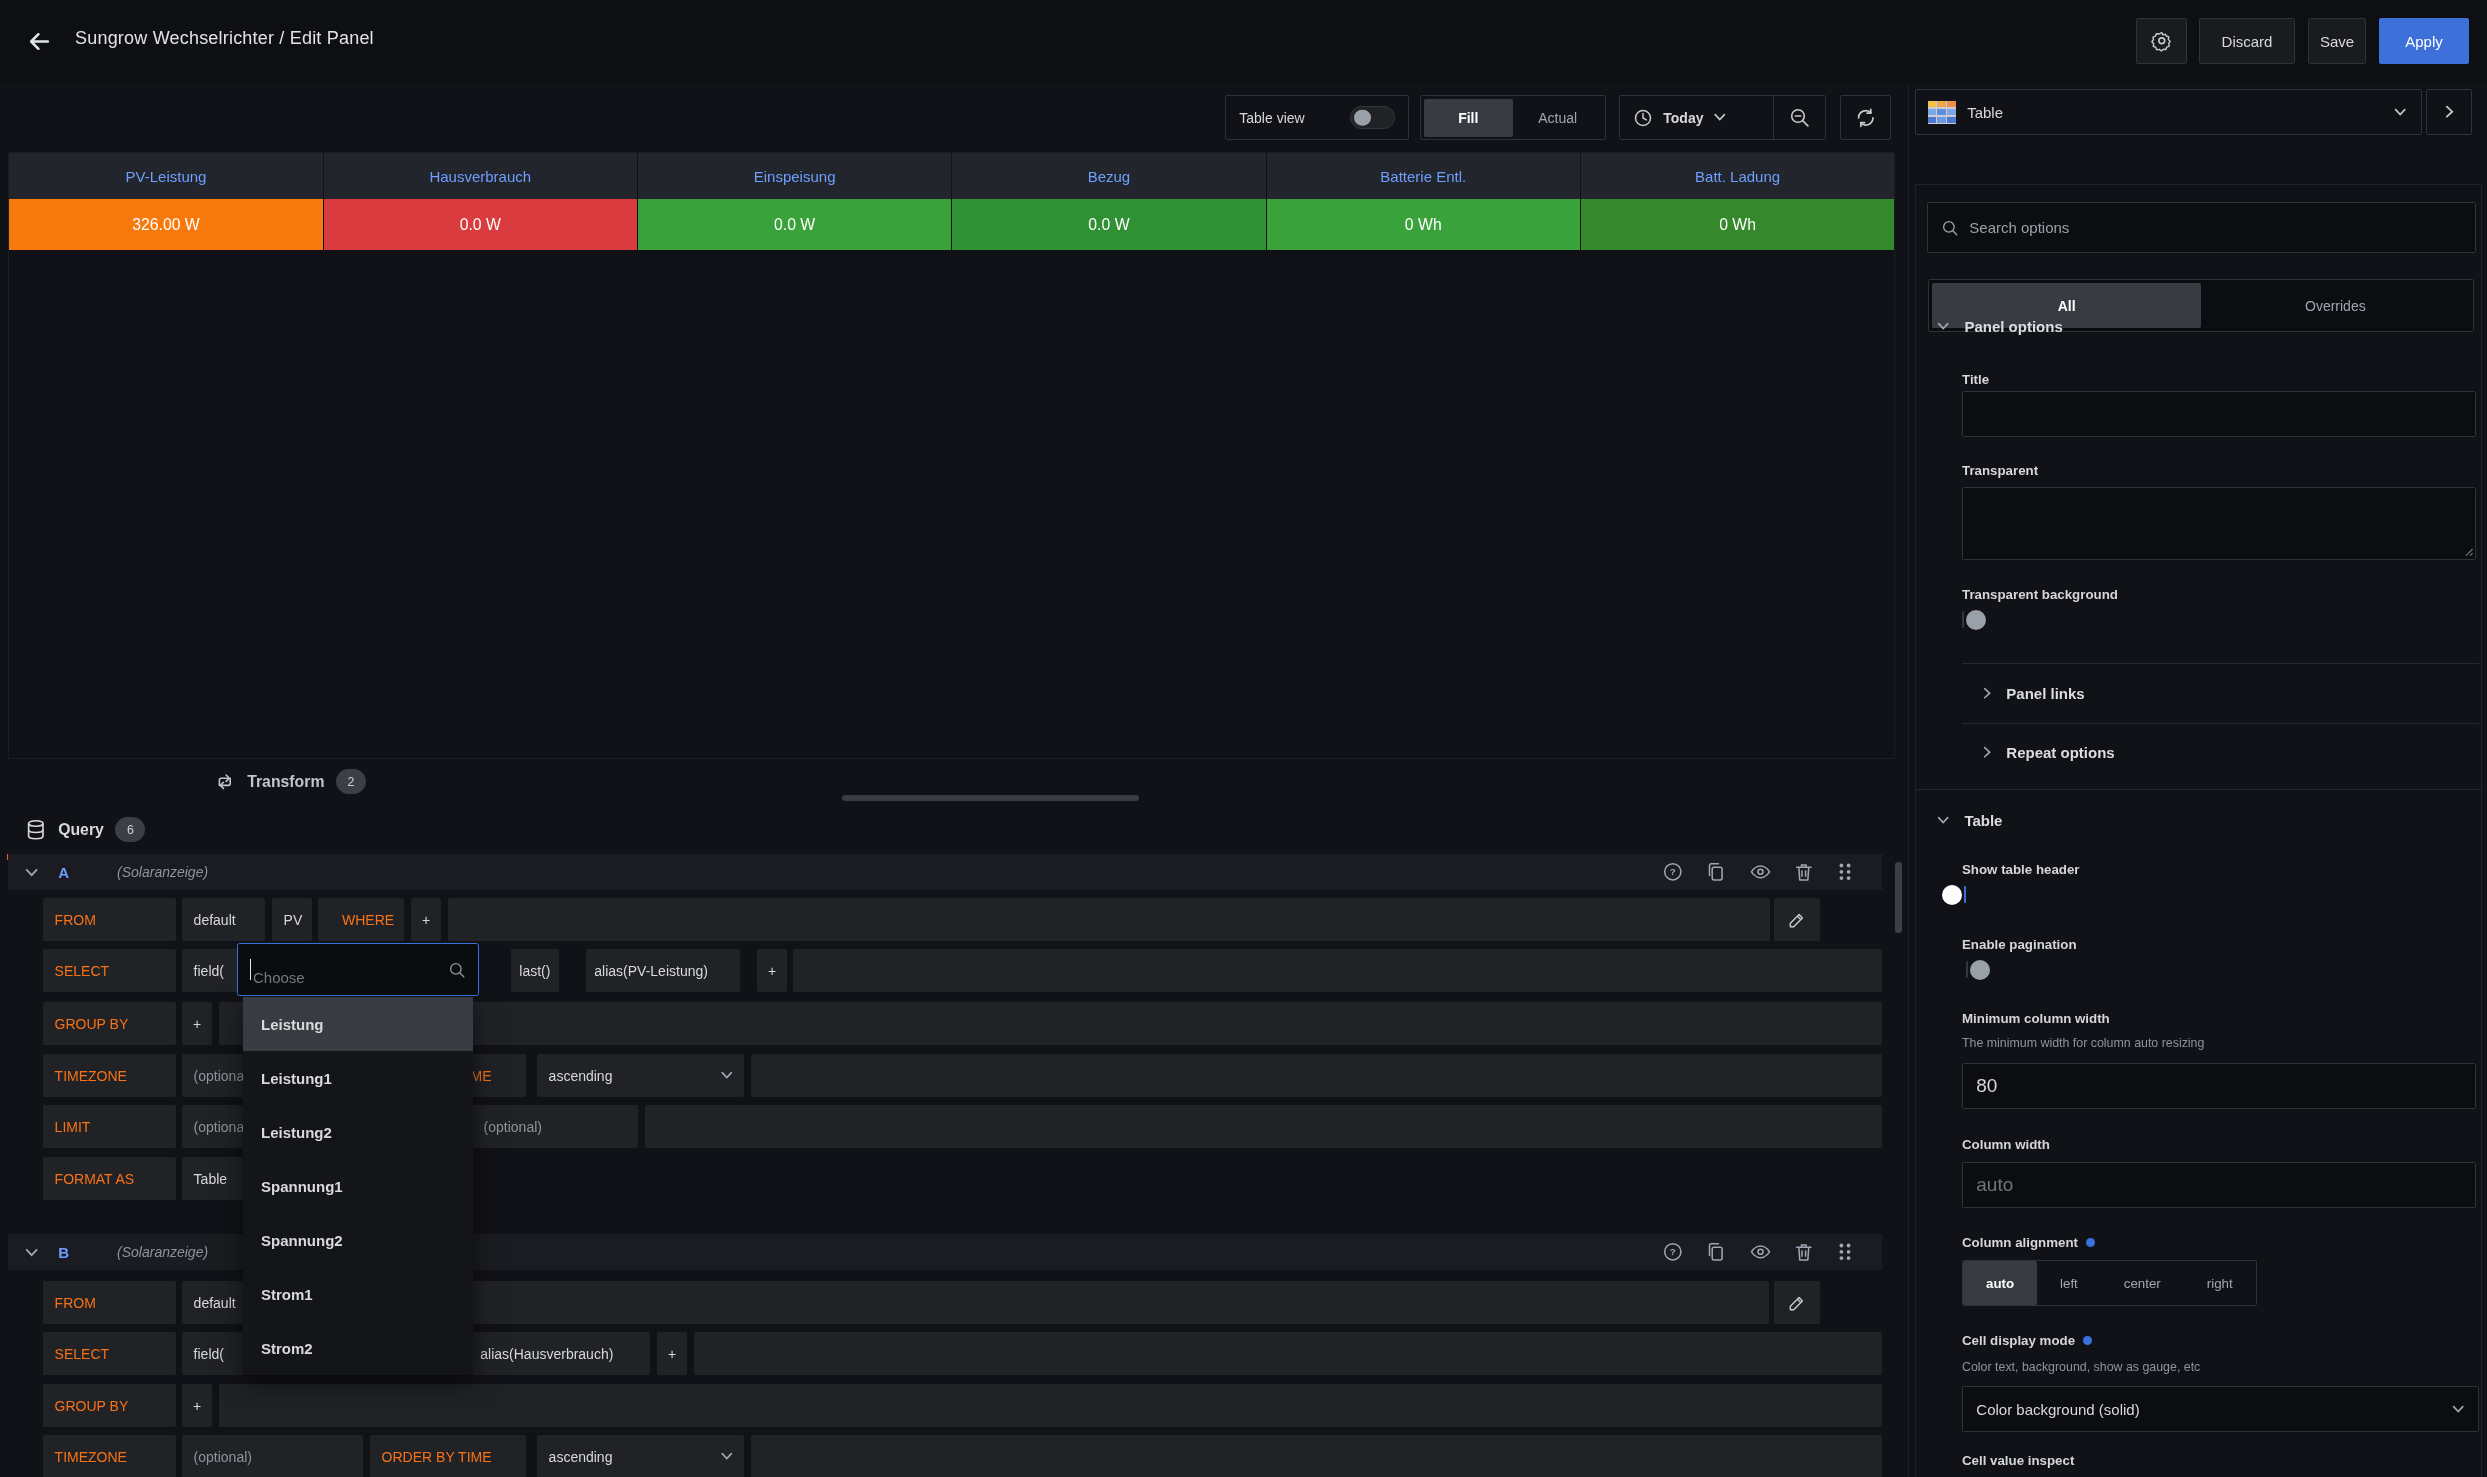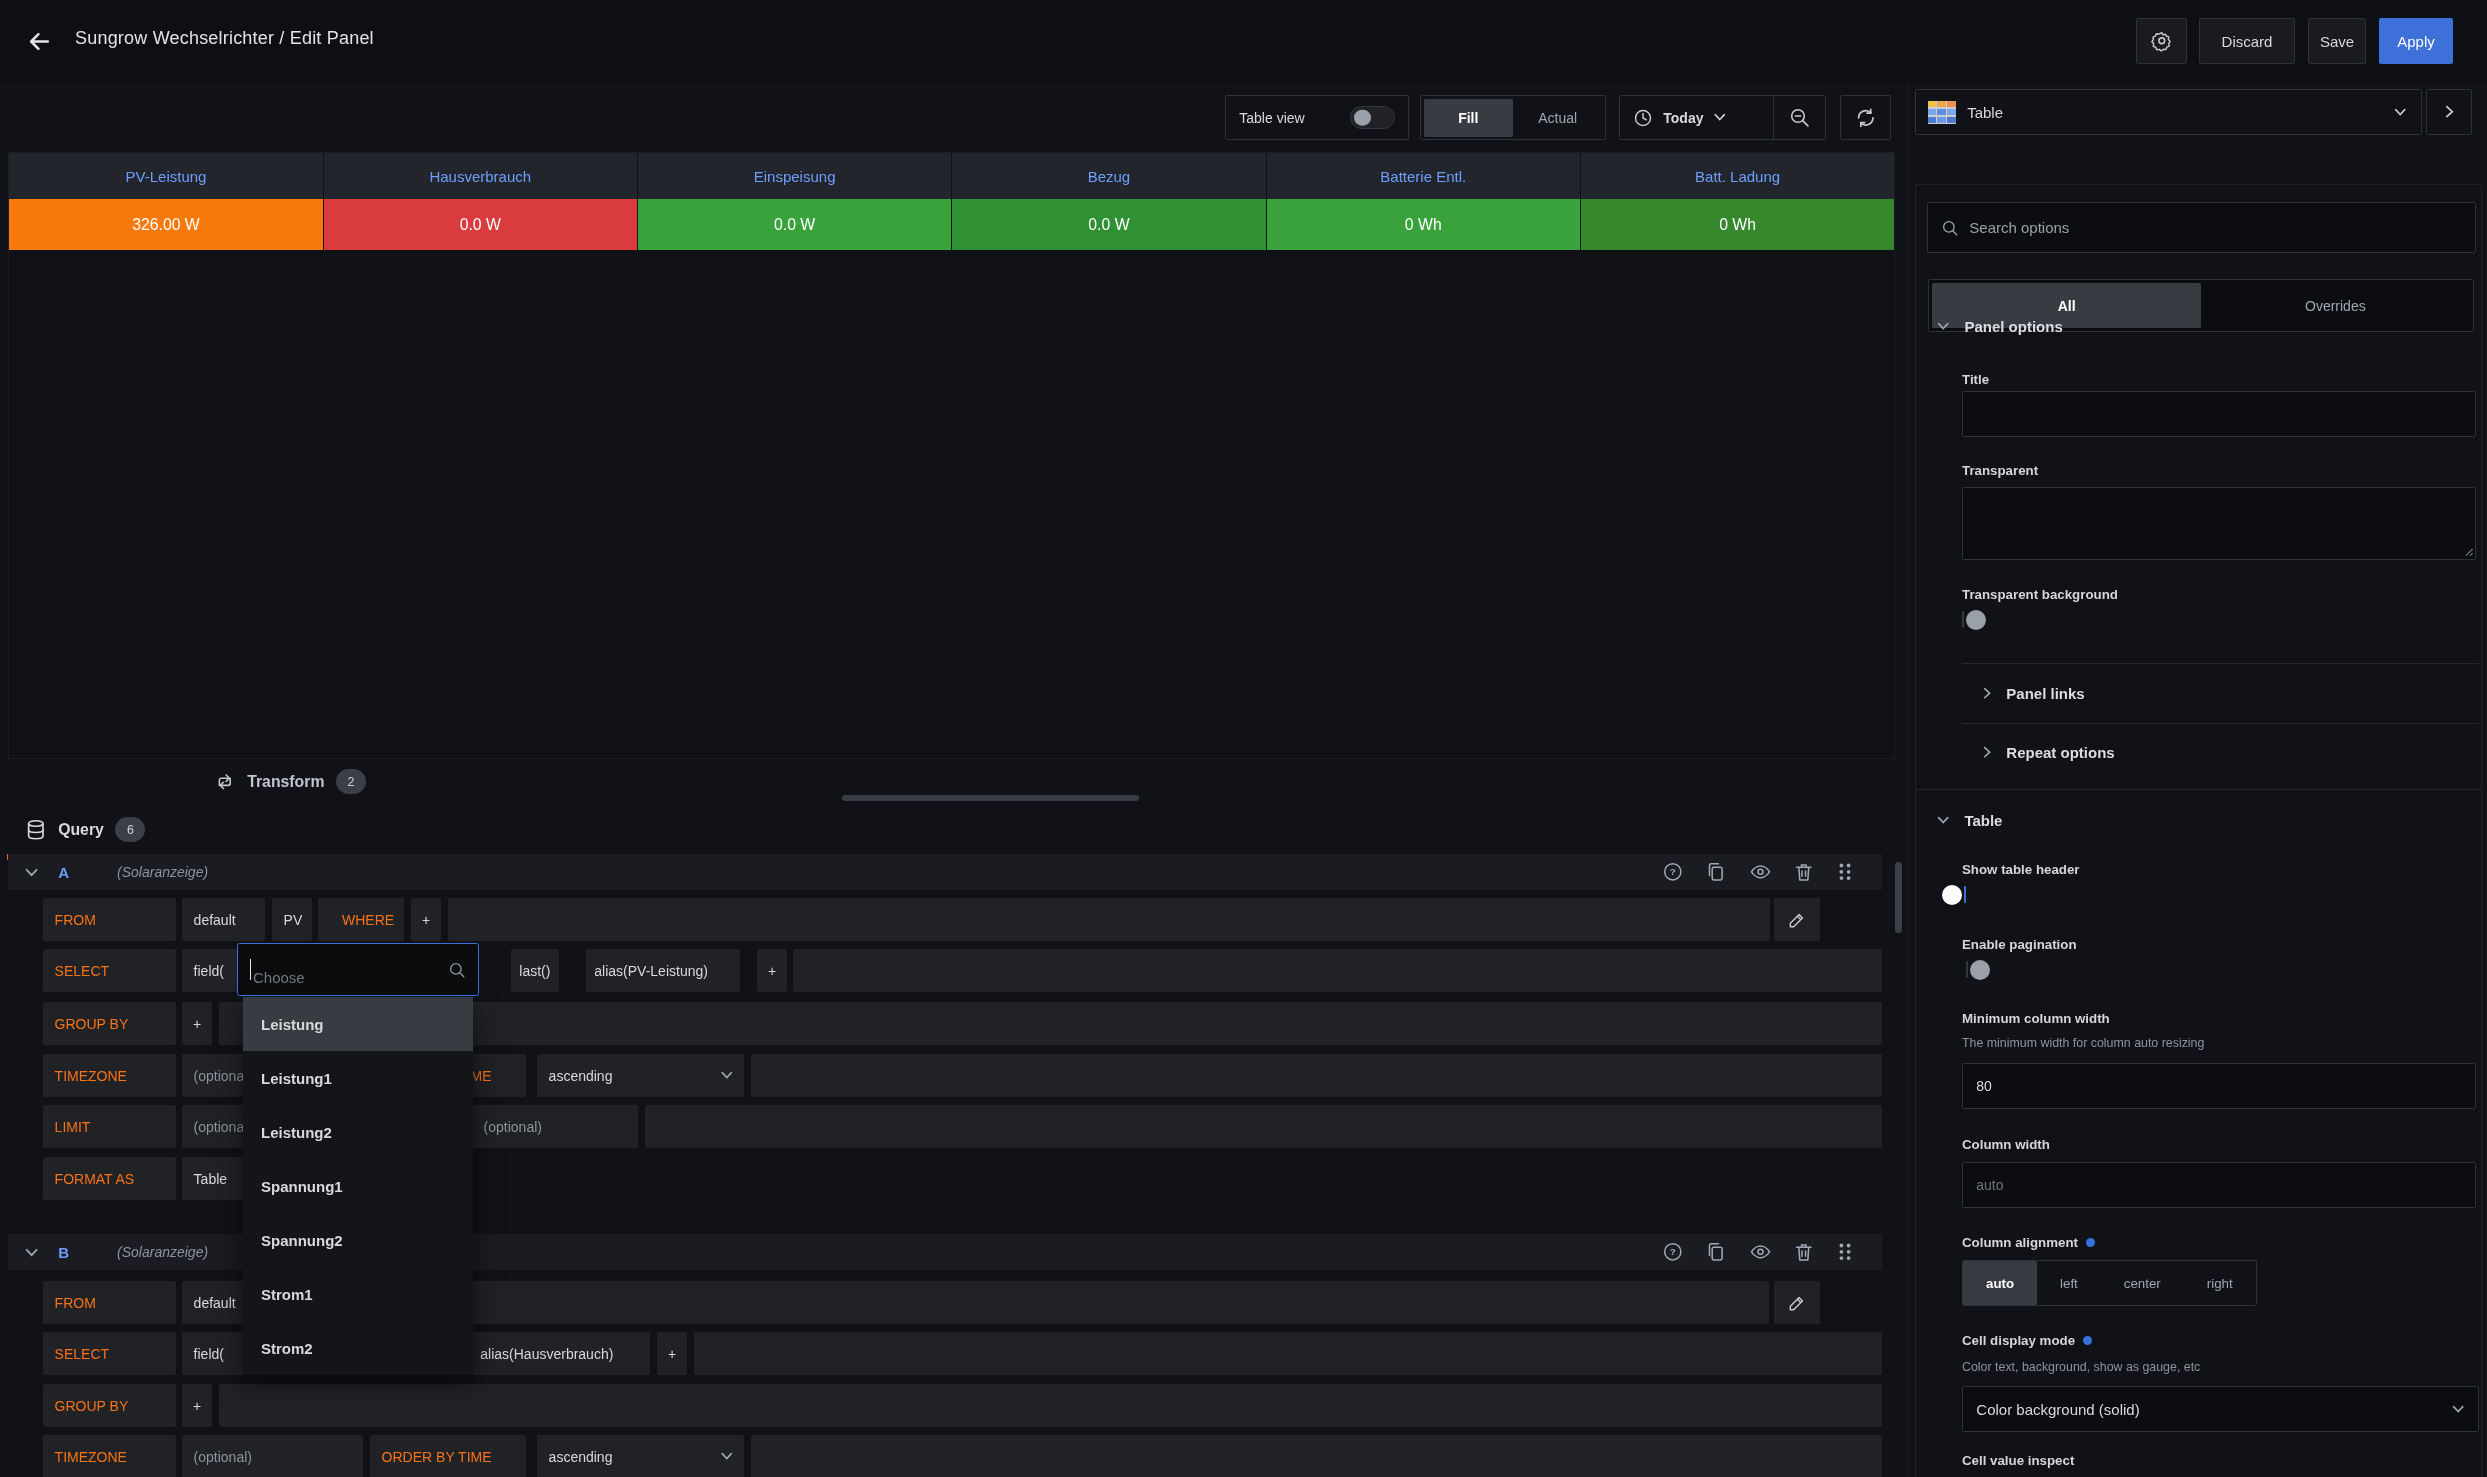--- a/index.html
+++ b/index.html
@@ -110,21 +110,21 @@
               border-radius:1.7px; background:#0c0d10; display:flex; padding:3.3px; }
 
   .sec-head { display:flex; align-items:center; gap:15px; cursor:pointer; }
   .sec-title { font-size:15px; font-weight:600; color:#dcdde0; }
   .sub-head { display:flex; align-items:center; gap:15px; cursor:pointer; }
   .sub-title { font-size:15px; font-weight:600; color:#dcdde0; }
 
   .f-label { font-size:13.3px; font-weight:600; color:#d5d6d9; display:flex; align-items:center; gap:8.3px; }
   .f-desc { font-size:12.4px; color:#8e939c; }
   .input { width:514px; height:46px; background:#0c0d10; border:0.8px solid #2e3338; border-radius:1.7px;
-           color:#d8d9da; font-size:14px; padding:0 13.3px; font-family:"Liberation Sans",sans-serif; outline:none; }
+           color:#d8d9da; font-size:19px; padding:0 13.3px; font-family:"Liberation Sans",sans-serif; outline:none; }
   .input::placeholder { color:#70757c; }
   textarea.input { height:73px; padding-top:10px; resize:none; }
   .divider { height:0.8px; background:#26282e; }
   .dot { width:9px; height:9px; border-radius:50%; background:#3871dc; display:inline-block; }
 
   .align-seg { left:1962px; top:1260px; height:46px; border:0.8px solid #2e3338; border-radius:1.7px;
                display:flex; background:#111217; }
   .align-opt { display:flex; align-items:center; justify-content:center; padding:0 23px;
                font-size:13.3px; color:#9fa7b3; cursor:pointer; }
   .align-opt.sel { background:#383b42; color:#fff; font-weight:700; border-radius:1.7px; }
@@ -152,21 +152,21 @@
   <div class="abs page-title">Sungrow Wechselrichter / Edit Panel</div>
 
   <div class="abs btn" style="left:2136px;top:18px;width:51px;">
     <svg width="21.6" height="21.6" viewBox="0 0 24 24">
       <circle cx="12" cy="12" r="3.2" stroke="#c7c9cc" stroke-width="1.8" fill="none"></circle>
       <path d="M12 2.8l1.2 2.6 2.8-.7 1.1 2 2.6 1-0.4 2.9 2 2.1-1.6 2.4.6 2.8-2.7 1.1-1 2.7-2.9-.3-2.2 1.9-2.3-1.8-2.9.4-1.1-2.7-2.7-1 .5-2.9-2-2.2 1.7-2.4-.5-2.8 2.7-1.1 1-2.6 2.9.3z" stroke="#c7c9cc" stroke-width="1.6" fill="none" stroke-linejoin="round"></path>
     </svg>
   </div>
   <div class="abs btn" style="left:2199px;top:18px;width:96px;">Discard</div>
   <div class="abs btn" style="left:2308px;top:18px;width:58px;">Save</div>
-  <div class="abs btn primary" style="left:2379px;top:18px;width:74px;">Apply</div>
+  <div class="abs btn primary" style="left:2379px;top:18px;width:90px;">Apply</div>
 </div>
 
 
 <div class="abs group" style="left:1225px;top:95px;width:184px;justify-content:space-between;padding:0 13.3px;">
   <span class="group-label">Table view</span>
   <span class="switch sm">
       <span class="knob"></span>
     </span>
 </div>
 

